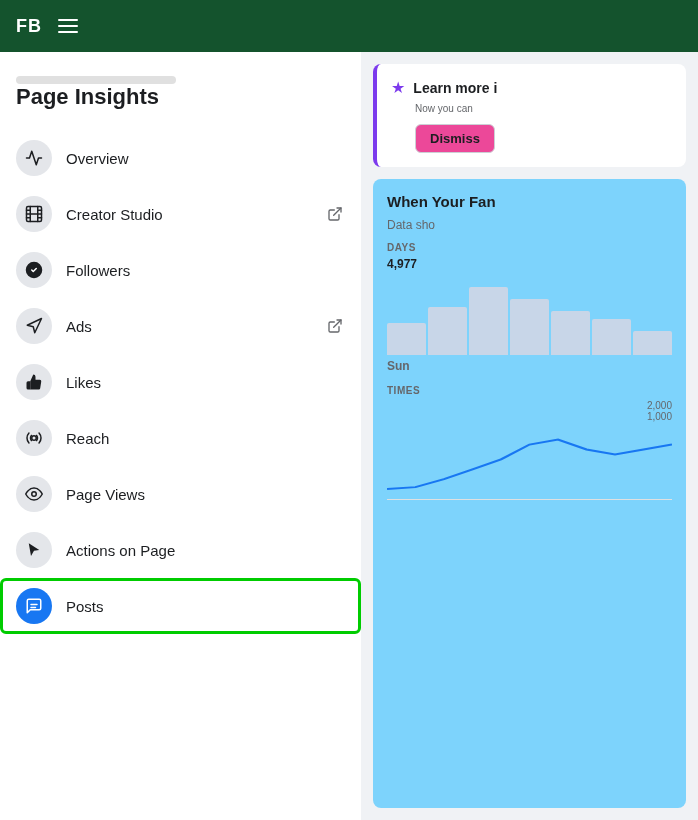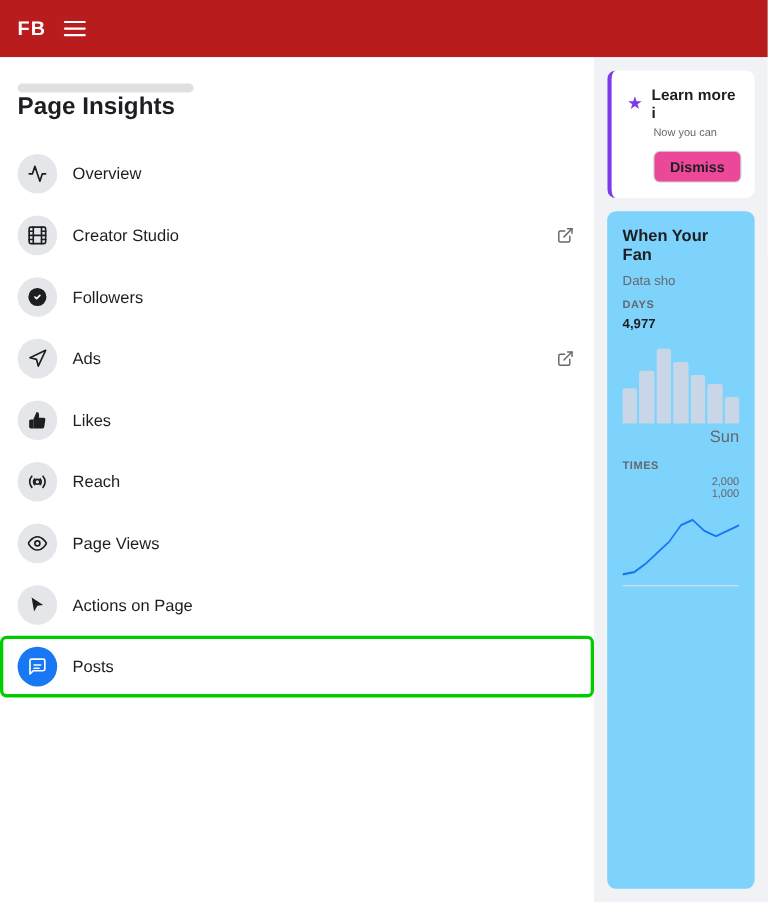--- a/index.html
+++ b/index.html
@@ -7,21 +7,21 @@
       width: 698px;
       height: 820px;
       font-family: -apple-system, BlinkMacSystemFont, 'Segoe UI', Helvetica, Arial, sans-serif;
       overflow: hidden;
       display: flex;
       flex-direction: column;
     }
 
     
     .topbar {
-      background-color: #b91c1c;
+      background-color: #14532d;
       height: 52px;
       display: flex;
       align-items: center;
       padding: 0 16px;
       gap: 16px;
       flex-shrink: 0;
     }
     .topbar-logo {
       color: #fff;
       font-weight: 700;
@@ -44,21 +44,21 @@
 
     
     .main-layout {
       display: flex;
       flex: 1;
       overflow: hidden;
     }
 
     
     .sidebar {
-      width: 540px;
+      width: 361px;
       background: #fff;
       display: flex;
       flex-direction: column;
       overflow-y: auto;
       flex-shrink: 0;
     }
 
     .sidebar-header {
       padding: 20px 16px 8px 16px;
     }
@@ -234,23 +234,24 @@
       margin-bottom: 4px;
     }
 
     .chart-bar {
       flex: 1;
       background: #c8d6e8;
       border-radius: 2px 2px 0 0;
     }
 
     .chart-day-label {
-      font-size: 15px;
-      color: #65676b;
-      text-align: right;
+      font-size: 12px;
+      color: #65676b;
+      text-align: left;
+      font-weight: bold;
     }
 
     .chart-times-label {
       font-size: 10px;
       font-weight: 700;
       color: #65676b;
       margin-top: 12px;
       margin-bottom: 4px;
       letter-spacing: 0.5px;
     }

